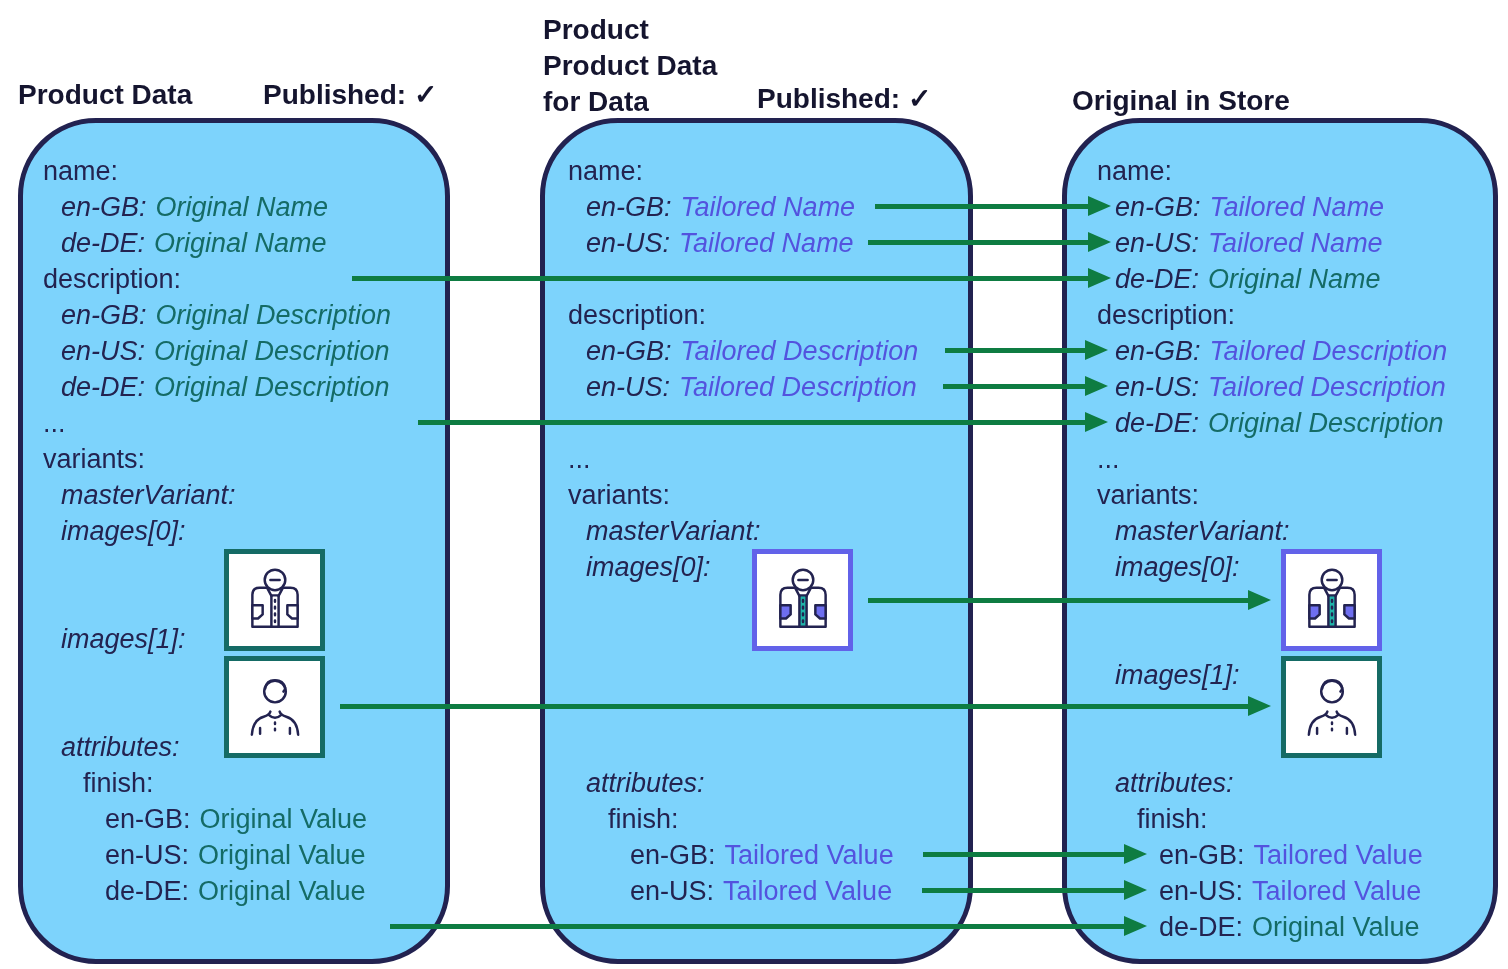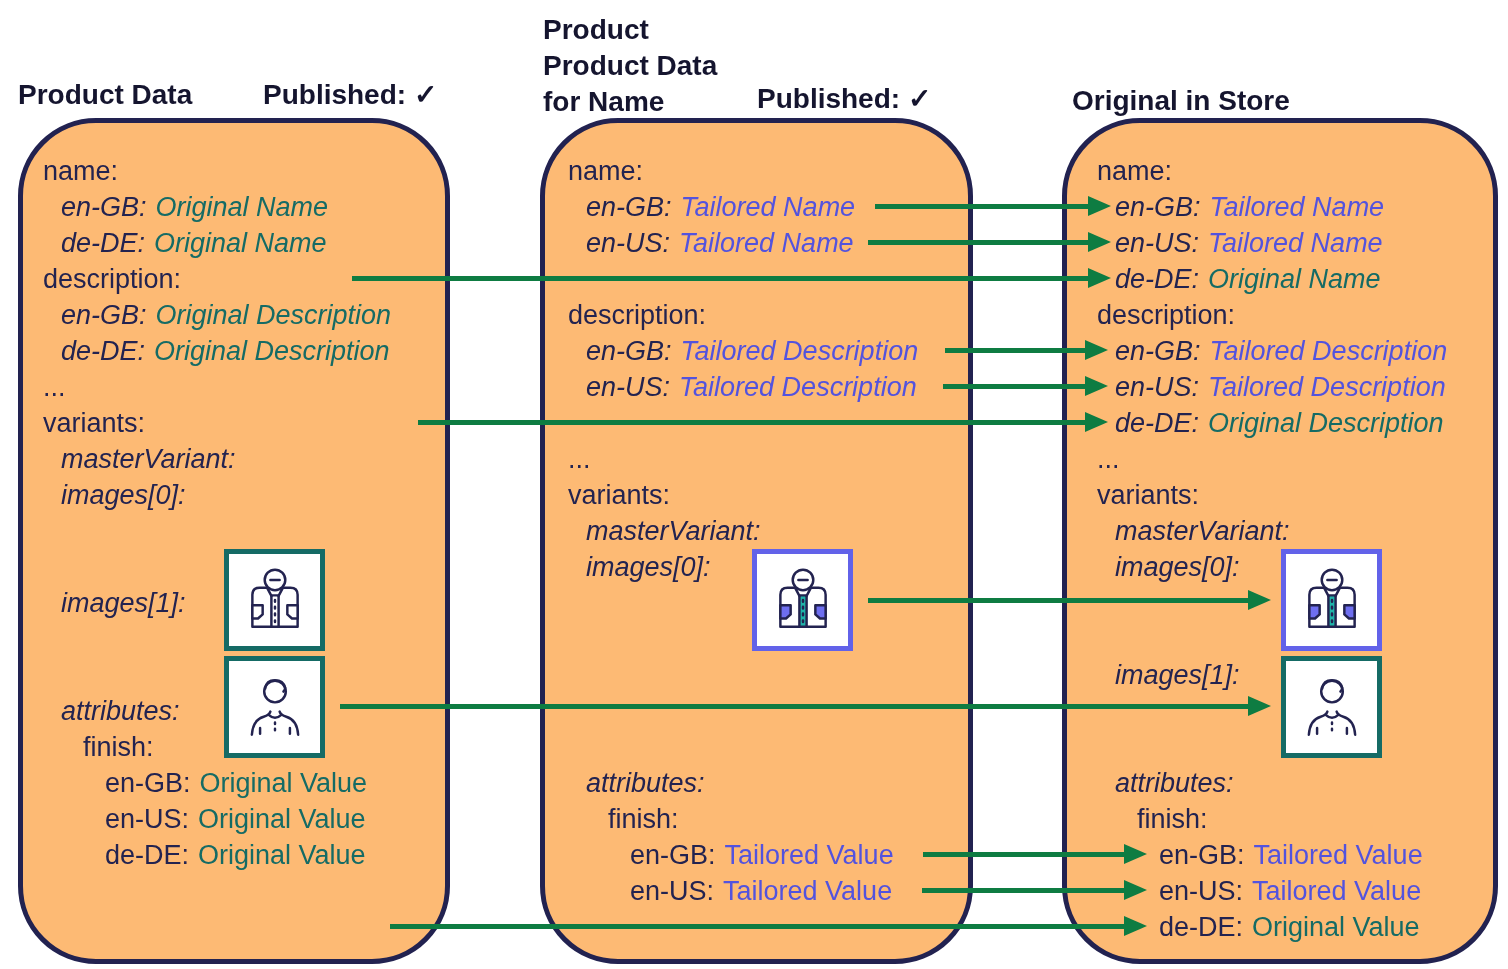--- a/index.html
+++ b/index.html
@@ -1,20 +1,20 @@
 <!DOCTYPE html>
 <html><head>
 <meta charset="utf-8">
 <style>
   html,body{margin:0;padding:0;background:#fff;}
   .canvas{position:relative;width:1508px;height:969px;background:#ffffff;overflow:hidden;
           font-family:"Liberation Sans", sans-serif;}
   .hdr{position:absolute;font-size:28px;font-weight:800;color:#15152f;line-height:30px;white-space:nowrap;}
   .hdr-mid div{line-height:36px;}
-  .card{position:absolute;top:118px;height:846px;background:#fdba74;border:5px solid #222250;
+  .card{position:absolute;top:118px;height:846px;background:#7dd3fc;border:5px solid #222250;
         border-radius:78px;box-sizing:border-box;z-index:1;}
   .card1{left:18px;width:432px;--b:20px;}
   .card2{left:540px;width:433px;--b:23px;}
   .card3{left:1062px;width:436px;--b:30px;}
   .rows{position:absolute;left:0;top:30px;right:0;}
   .row{height:36px;line-height:36px;font-size:27px;color:#232350;white-space:nowrap;}
   .sp{height:36px;}
   .ind0{padding-left:var(--b);}
   .ind1{padding-left:calc(var(--b) + 18px);font-style:italic;}
   .ind2{padding-left:calc(var(--b) + 40px);}
@@ -33,32 +33,33 @@
 </head>
 <body>
 
 <div class="canvas">
 
   <div class="hdr" style="left:18px;top:80px">Product Data</div>
   <div class="hdr" style="left:263px;top:80px">Published: ✓</div>
   <div class="hdr hdr-mid" style="left:543px;top:12px">
     <div>Product</div>
     <div>Product Data</div>
-    <div>for Name</div>
+    <div>for Data</div>
   </div>
   <div class="hdr" style="left:757px;top:84px">Published: ✓</div>
   <div class="hdr" style="left:1072px;top:86px">Original in Store</div>
 
   <div class="card card1">
     <div class="rows">
       <div class="row ind0"><span class="k">name:</span></div>
       <div class="row ind1"><span class="k">en-GB:</span><span class="v-orig">Original Name</span></div>
       <div class="row ind1"><span class="k">de-DE:</span><span class="v-orig">Original Name</span></div>
       <div class="row ind0"><span class="k">description:</span></div>
       <div class="row ind1"><span class="k">en-GB:</span><span class="v-orig">Original Description</span></div>
+      <div class="row ind1"><span class="k">en-US:</span><span class="v-orig">Original Description</span></div>
       <div class="row ind1"><span class="k">de-DE:</span><span class="v-orig">Original Description</span></div>
       <div class="row ind0"><span class="k">...</span></div>
       <div class="row ind0"><span class="k">variants:</span></div>
       <div class="row ind1"><span class="k">masterVariant:</span></div>
       <div class="row ind1"><span class="k">images[0]:</span></div>
       <div class="sp"></div>
         <div class="sp"></div>
       <div class="row ind1"><span class="k">images[1]:</span></div>
       <div class="sp"></div>
         <div class="sp"></div>

